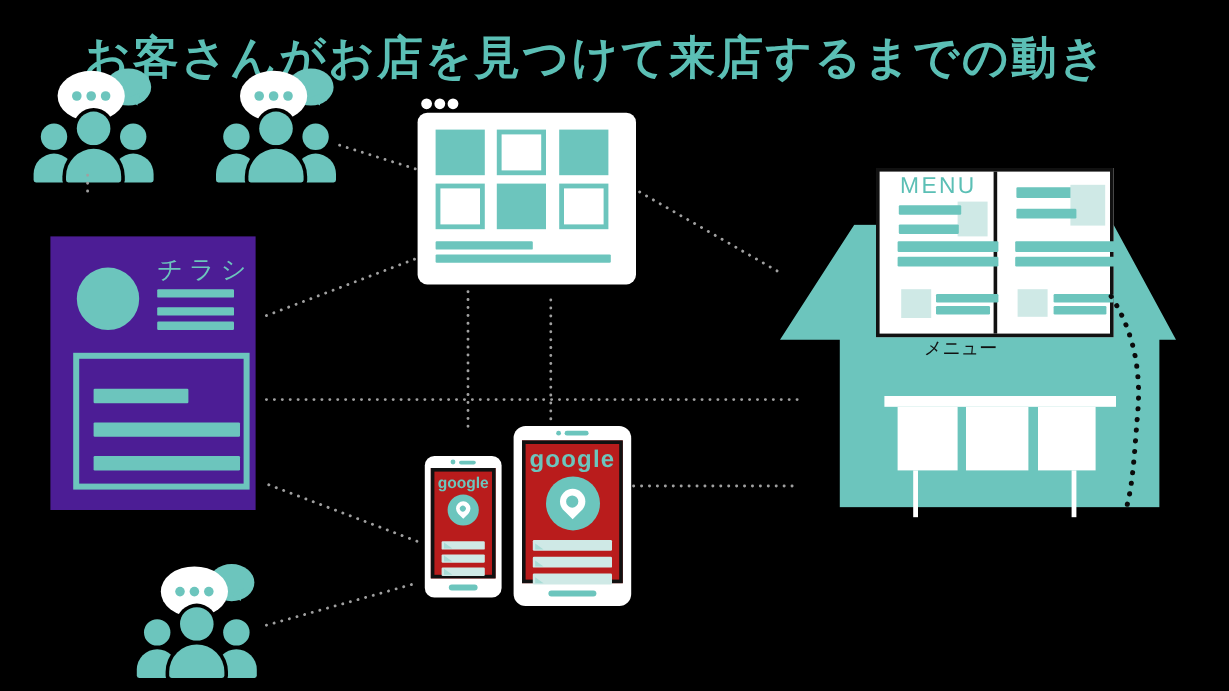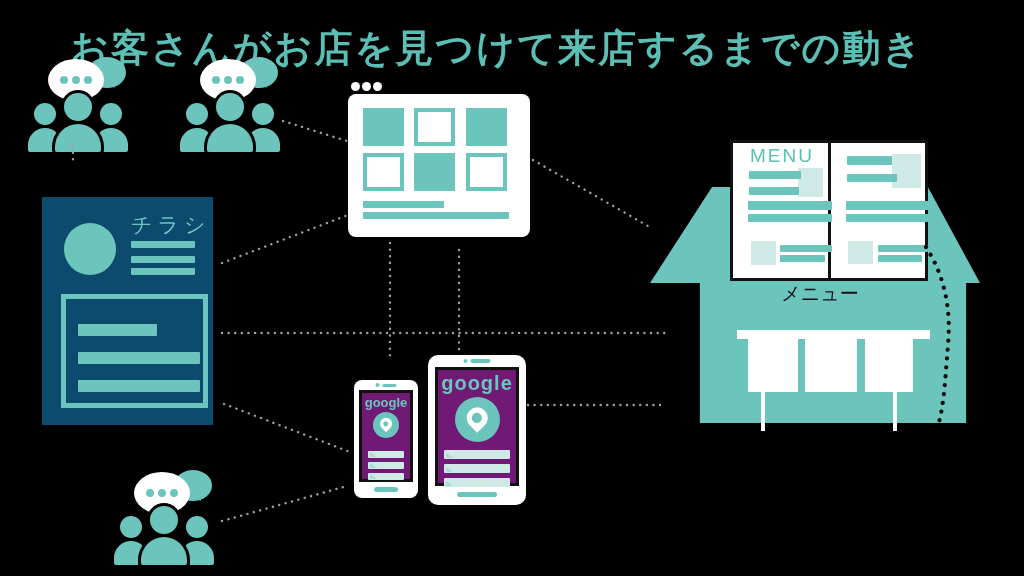--- a/index.html
+++ b/index.html
@@ -38,21 +38,21 @@
   .persons{position:absolute;bottom:0;left:0;right:0;height:60px;}
   .person{position:absolute;bottom:0;display:flex;flex-direction:column;align-items:center;}
   .p-head{width:22px;height:22px;border-radius:50%;background:var(--teal);}
   .p-body{width:34px;height:24px;margin-top:3px;border-radius:17px 17px 2px 2px;background:var(--teal);}
   .p-left{left:0;} .p-right{right:0;}
   .p-mid{left:50%;transform:translateX(-50%);z-index:2;}
   .p-mid .p-head{width:28px;height:28px;box-shadow:0 0 0 3px #000;}
   .p-mid .p-body{width:46px;height:28px;border-radius:23px 23px 2px 2px;box-shadow:0 0 0 3px #000;}
 
   
-  #flyer{left:42px;top:197px;width:171px;height:228px;background:#0c4a6e;}
+  #flyer{left:42px;top:197px;width:171px;height:228px;background:#4c1d95;}
   #flyer .f-circle{position:absolute;left:22px;top:26px;width:52px;height:52px;border-radius:50%;background:var(--teal);}
   #flyer .f-title{position:absolute;left:89px;top:14px;font-size:21px;color:var(--teal);letter-spacing:5px;}
   .f-line{position:absolute;background:var(--teal);height:7px;width:64px;left:89px;border-radius:1px;}
   #fl1{top:44px;} #fl2{top:59px;} #fl3{top:71px;}
   #flyer .f-box{position:absolute;left:19px;top:97px;width:147px;height:114px;border:5px solid var(--teal);box-sizing:border-box;}
   .fbar{position:absolute;background:var(--teal);height:12px;border-radius:1px;}
   #fb1{left:12px;top:25px;width:79px;}
   #fb2{left:12px;top:53px;width:122px;}
   #fb3{left:12px;top:81px;width:122px;}
 
@@ -62,21 +62,21 @@
   #browser .b-dots i{width:9px;height:9px;border-radius:50%;background:#fff;}
   #browser .b-body{position:absolute;left:0;top:13px;width:182px;height:143px;background:#fff;border-radius:8px;}
   .bsq{position:absolute;width:41px;height:38px;background:var(--teal);}
   .bsq.outline{background:#fff;border:4px solid var(--teal);box-sizing:border-box;}
   .bbar{position:absolute;background:var(--teal);height:7px;border-radius:1px;}
 
   
   .device{position:absolute;background:#fff;}
   #phone-sm{left:354px;top:380px;width:64px;height:118px;border-radius:8px;}
   #phone-lg{left:428px;top:355px;width:98px;height:150px;border-radius:10px;}
-  .screen{position:absolute;background:#701a75;border:3px solid var(--ink);}
+  .screen{position:absolute;background:#b91c1c;border:3px solid var(--ink);}
   #phone-sm .screen{left:5px;top:10px;right:5px;bottom:16px;}
   #phone-lg .screen{left:7px;top:12px;right:7px;bottom:19px;}
   .spk{position:absolute;left:50%;transform:translateX(-50%);display:flex;align-items:center;gap:3px;}
   #phone-sm .spk{top:3px;} #phone-lg .spk{top:4px;}
   .spk i{background:var(--teal);border-radius:2px;}
   .spk .sdot{width:4px;height:4px;border-radius:50%;}
   #phone-sm .sbar{width:14px;height:3px;} #phone-lg .sbar{width:20px;height:4px;}
   .gtxt{text-align:center;font-weight:700;color:var(--teal);}
   #phone-sm .gtxt{font-size:13px;margin-top:2px;}
   #phone-lg .gtxt{font-size:20px;margin-top:2px;letter-spacing:1px;}
@@ -127,21 +127,21 @@
   
   #rp-b1{left:5px;top:13px;width:50px;height:9px;}
   #rp-sq{right:4px;top:11px;width:29px;height:34px;}
   #rp-b2{left:5px;top:31px;width:50px;height:8px;}
   #rp-b3{left:4px;top:58px;width:84px;height:9px;}
   #rp-b4{left:4px;top:71px;width:84px;height:8px;}
   #rp-sq2{left:6px;top:98px;width:25px;height:23px;}
   #rp-b5{left:36px;top:102px;width:50px;height:7px;}
   #rp-b6{left:36px;top:112px;width:44px;height:7px;}
 
-  #house-label{left:770px;top:281px;width:100px;text-align:center;font-size:19px;color:var(--ink);font-weight:500;}
+  #house-label{left:770px;top:281px;width:100px;font-size:15px;color:var(--ink);font-weight:500;}
 
   
   #caption{left:295px;top:507px;width:300px;text-align:center;font-size:16px;font-weight:800;color:var(--red);}
 
   
   #connectors{position:absolute;inset:0;pointer-events:none;z-index:50;}
 </style>
 </head>
 <body>
 

